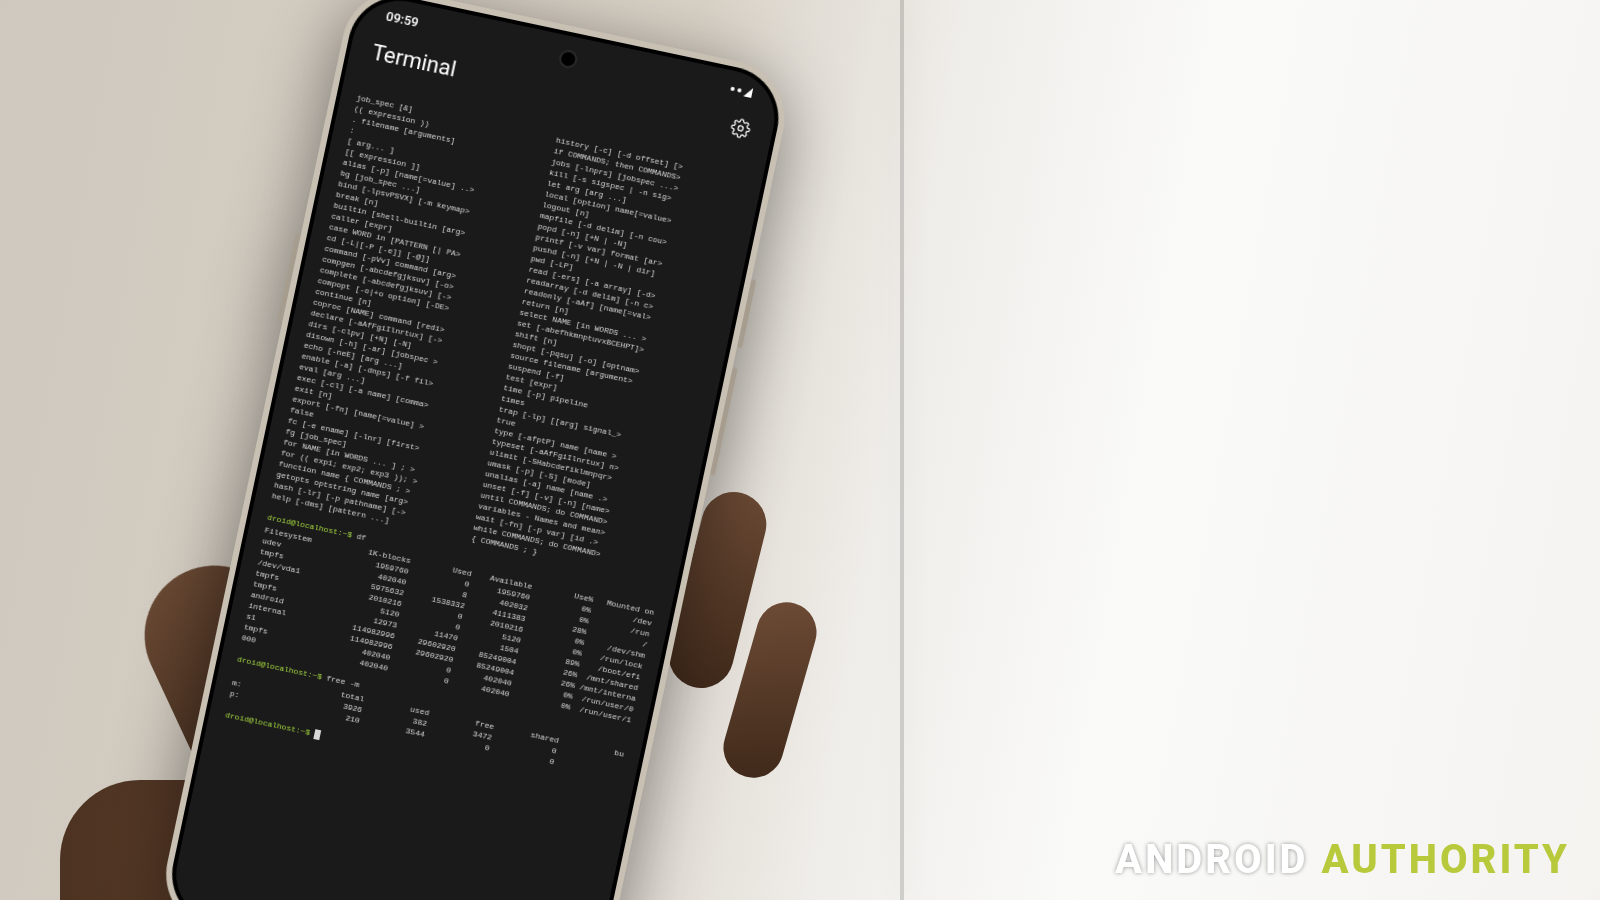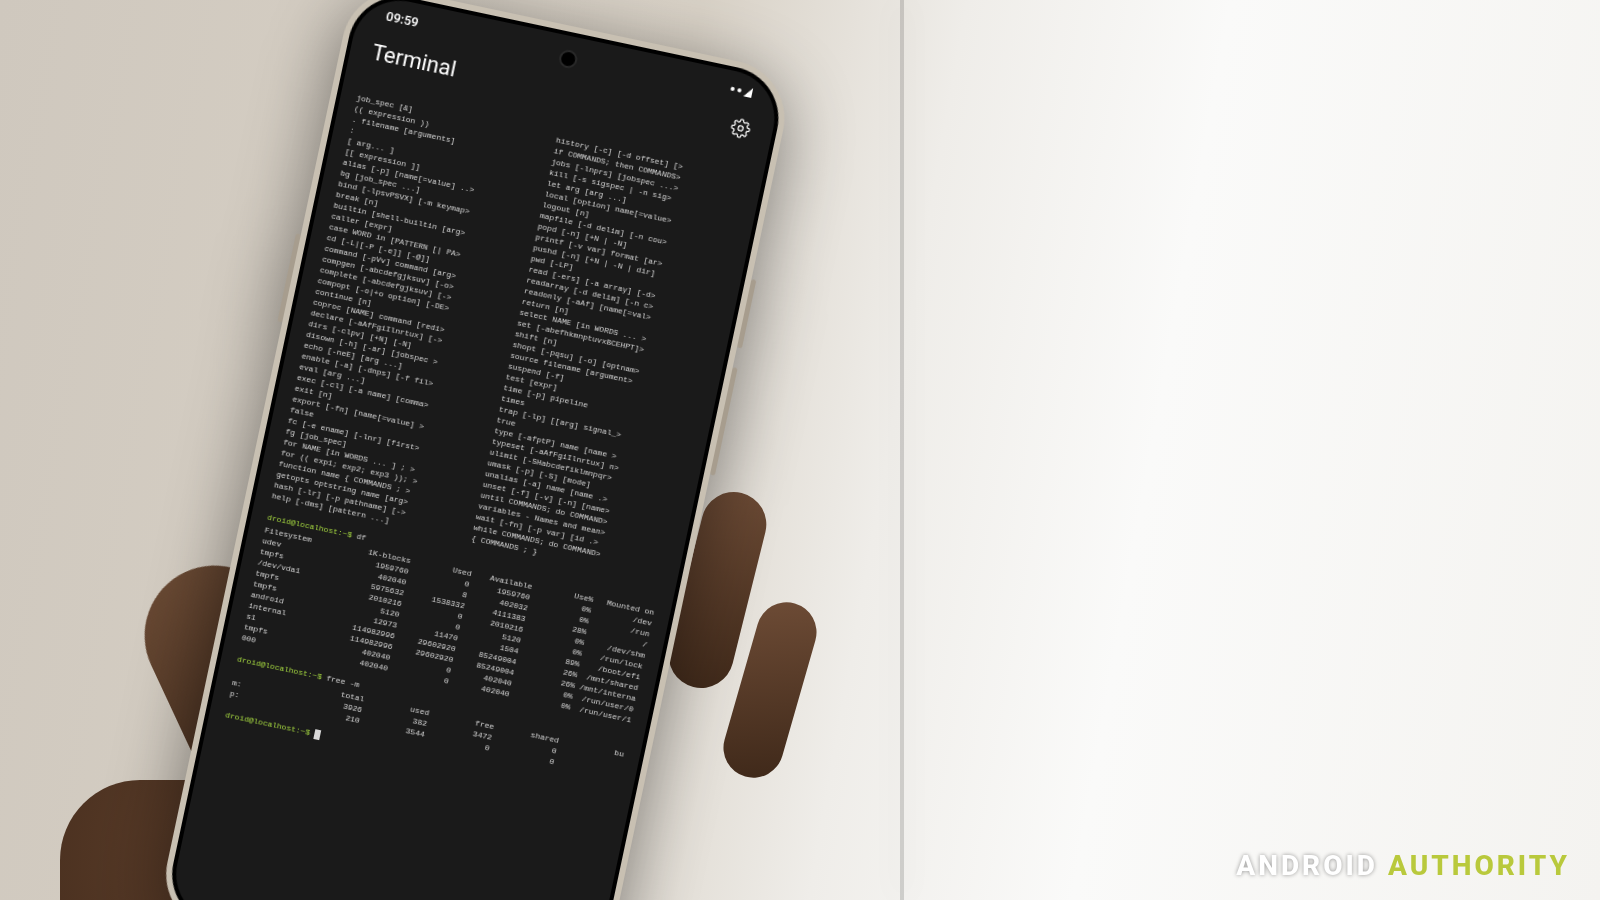--- a/index.html
+++ b/index.html
@@ -1,21 +1,21 @@
 <!DOCTYPE html>
 <html><head>
 <meta charset="utf-8">
 <style>
   html,body{margin:0;padding:0;width:1600px;height:900px;overflow:hidden;font-family:-apple-system,BlinkMacSystemFont,'Segoe UI',Roboto,sans-serif;}
   .scene{position:relative;width:1600px;height:900px;background:linear-gradient(100deg,#cfc8be 0%,#d6cfc4 30%,#d8d1c6 40%,#efede9 55%,#fafaf9 70%,#f4f3f0 100%);}
   
   .door-edge{position:absolute;top:0;left:900px;width:4px;height:100%;background:rgba(0,0,0,0.15);box-shadow:0 0 30px rgba(0,0,0,0.1);}
 
   
-  .watermark{position:absolute;right:30px;bottom:20px;font-weight:800;font-size:28px;letter-spacing:3px;line-height:1;}
+  .watermark{position:absolute;right:30px;bottom:20px;font-weight:800;font-size:40px;letter-spacing:3px;line-height:1;}
   .watermark .and{color:#fff;background:rgba(0,0,0,0.0);text-shadow:0 0 4px rgba(0,0,0,.4);}
   .watermark .auth{color:#b9c93c;}
 
   
   .hand{position:absolute;left:60px;top:260px;width:700px;height:640px;}
   .palm{position:absolute;left:150px;top:220px;width:380px;height:380px;border-radius:60% 50% 45% 55% / 55% 50% 50% 55%;background:radial-gradient(circle at 40% 35%,#6e4c36,#4a3122 70%,#321f15);filter:blur(1px);}
   .thumb{position:absolute;left:110px;top:300px;width:140px;height:260px;border-radius:70px;background:linear-gradient(160deg,#6a4a34,#3a2517);transform:rotate(-25deg);filter:blur(.5px);}
   .finger{position:absolute;border-radius:60px;background:linear-gradient(160deg,#6e4c36,#3e2819);}
   .f1{left:470px;top:100px;width:70px;height:200px;transform:rotate(10deg);}
   .f2{left:555px;top:150px;width:68px;height:210px;transform:rotate(12deg);}

